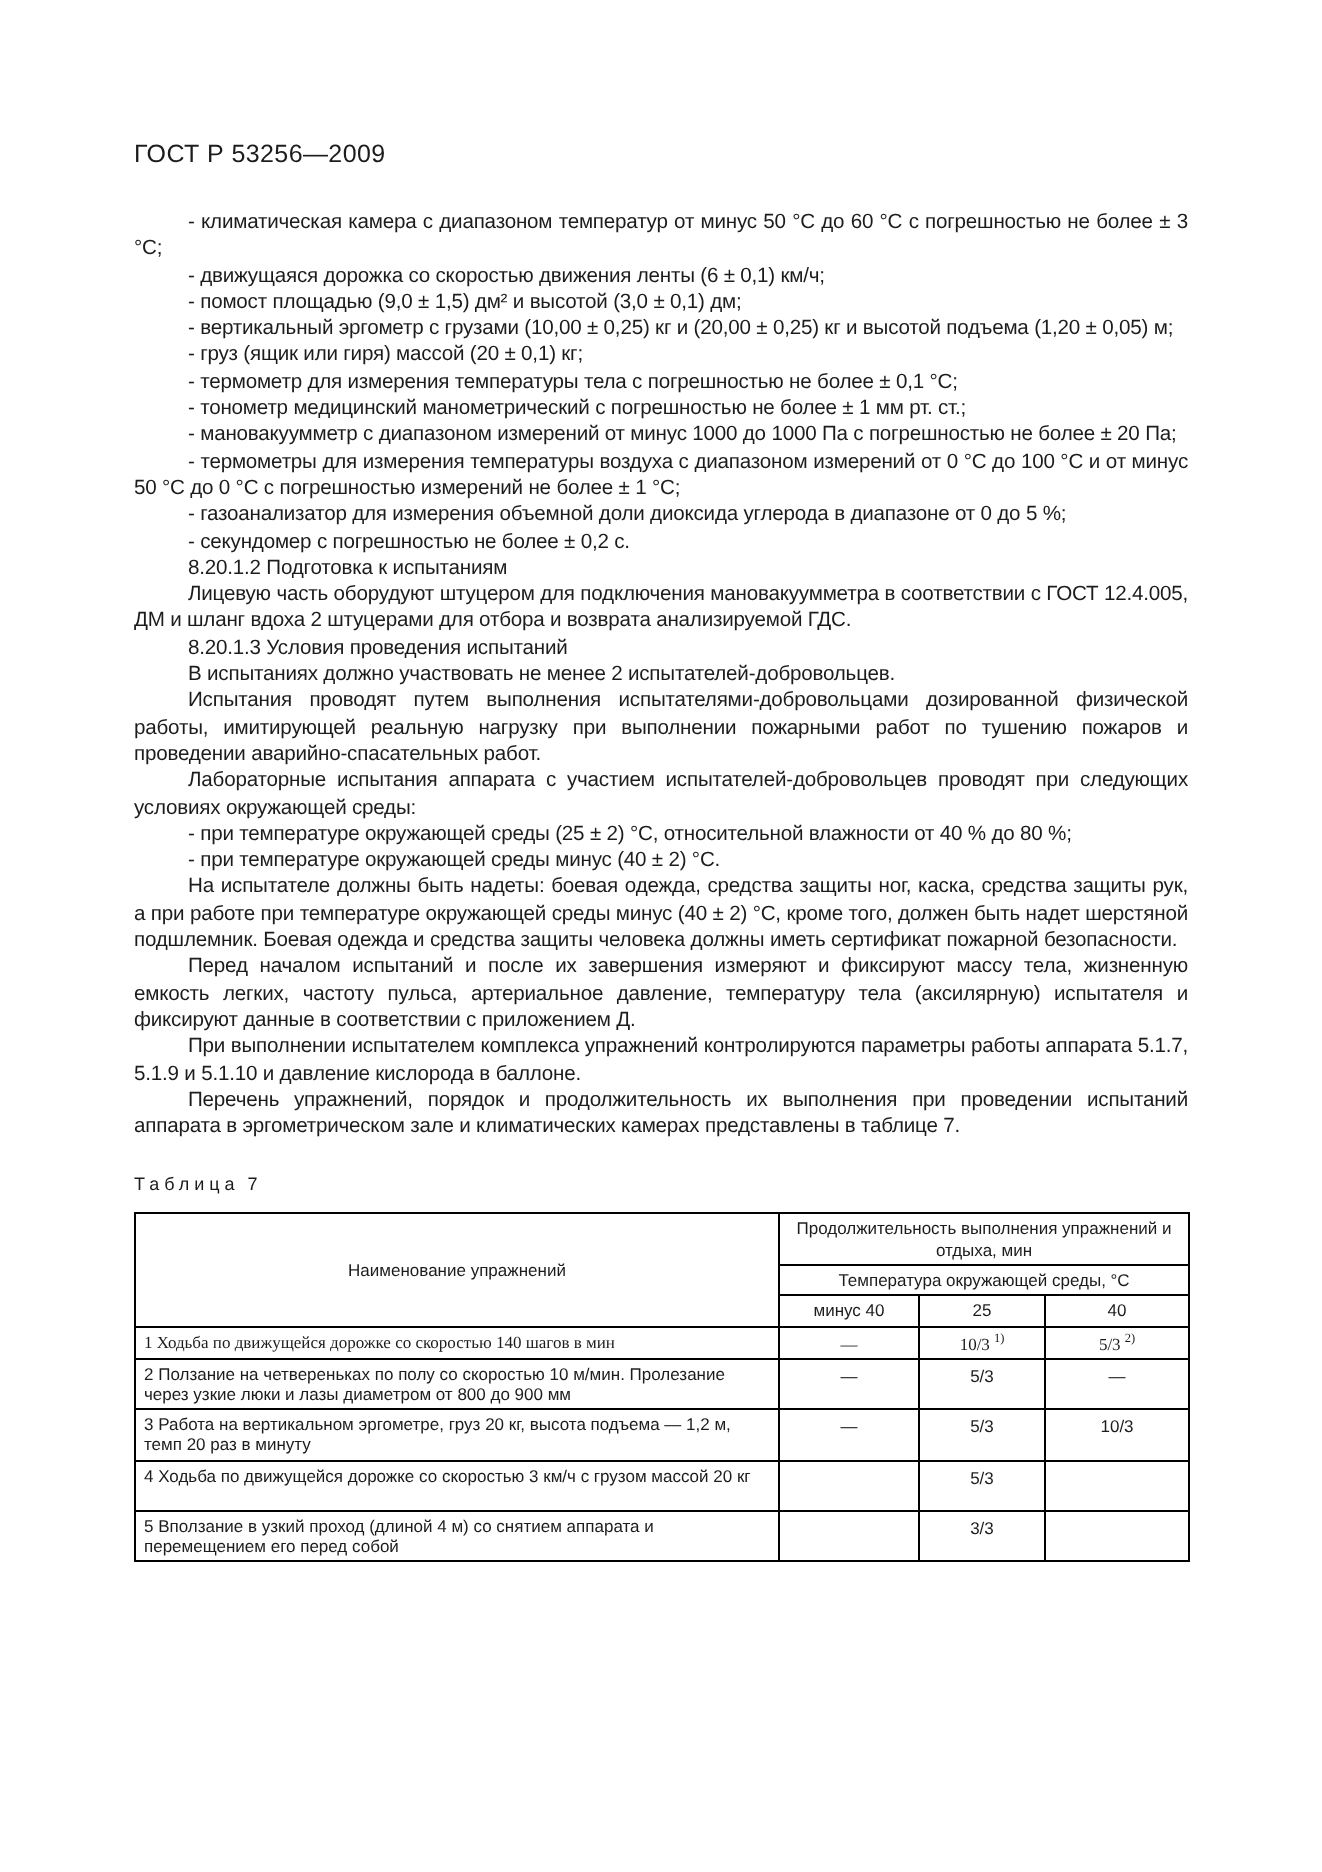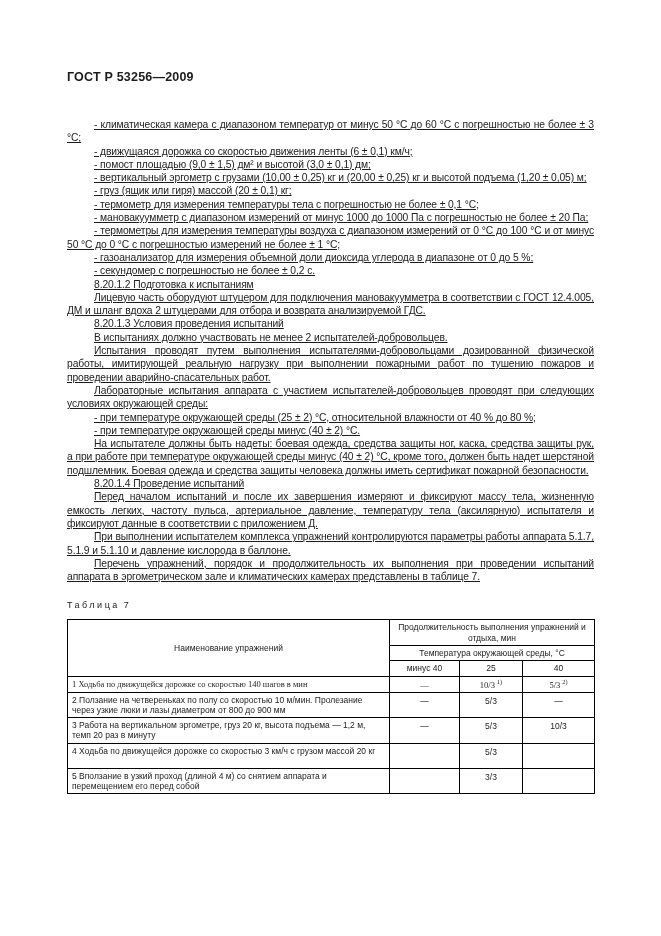--- a/index.html
+++ b/index.html
@@ -13,28 +13,27 @@
     height: 936px;
     background: #ffffff;
     box-sizing: border-box;
     padding: 70px 67px 0 67px;
     overflow: hidden;
     font-family: "Liberation Sans", "DejaVu Sans", sans-serif;
     color: #1c1c1c;
   }
   .doc-header {
     font-size: 12.5px;
-    font-weight: bold;
+    font-weight: normal;
     letter-spacing: 0.2px;
     line-height: 14px;
   }
   .body-text {
-    margin-top: 34px;
+    margin-top: 21px;
     width: 527px;
-    text-decoration: underline;
   }
   .body-text p {
     margin: 0;
     font-size: 10.3px;
     line-height: 13.3px;
     letter-spacing: -0.1px;
     text-align: justify;
     text-indent: 27px;
   }
   .table-caption {
@@ -100,34 +99,34 @@
 
   <div class="doc-header">ГОСТ Р 53256—2009</div>
 
   <div class="body-text">
     <p>- климатическая камера с диапазоном температур от минус 50 °С до 60 °С с погрешностью не более ± 3 °С;</p>
     <p>- движущаяся дорожка со скоростью движения ленты (6 ± 0,1) км/ч;</p>
     <p>- помост площадью (9,0 ± 1,5) дм² и высотой (3,0 ± 0,1) дм;</p>
     <p>- вертикальный эргометр с грузами (10,00 ± 0,25) кг и (20,00 ± 0,25) кг и высотой подъема (1,20 ± 0,05) м;</p>
     <p>- груз (ящик или гиря) массой (20 ± 0,1) кг;</p>
     <p>- термометр для измерения температуры тела с погрешностью не более ± 0,1 °С;</p>
+    <p>- тонометр медицинский манометрический с погрешностью не более ± 1 мм рт. ст.;</p>
     <p>- мановакуумметр с диапазоном измерений от минус 1000 до 1000 Па с погрешностью не более ± 20 Па;</p>
     <p>- термометры для измерения температуры воздуха с диапазоном измерений от 0 °С до 100 °С и от минус 50 °С до 0 °С с погрешностью измерений не более ± 1 °С;</p>
     <p>- газоанализатор для измерения объемной доли диоксида углерода в диапазоне от 0 до 5 %;</p>
     <p>- секундомер с погрешностью не более ± 0,2 с.</p>
     <p>8.20.1.2 Подготовка к испытаниям</p>
     <p>Лицевую часть оборудуют штуцером для подключения мановакуумметра в соответствии с ГОСТ 12.4.005, ДМ и шланг вдоха 2 штуцерами для отбора и возврата анализируемой ГДС.</p>
     <p>8.20.1.3 Условия проведения испытаний</p>
     <p>В испытаниях должно участвовать не менее 2 испытателей-добровольцев.</p>
     <p>Испытания проводят путем выполнения испытателями-добровольцами дозированной физической работы, имитирующей реальную нагрузку при выполнении пожарными работ по тушению пожаров и проведении аварийно-спасательных работ.</p>
     <p>Лабораторные испытания аппарата с участием испытателей-добровольцев проводят при следующих условиях окружающей среды:</p>
     <p>- при температуре окружающей среды (25 ± 2) °С, относительной влажности от 40 % до 80 %;</p>
     <p>- при температуре окружающей среды минус (40 ± 2) °С.</p>
     <p>На испытателе должны быть надеты: боевая одежда, средства защиты ног, каска, средства защиты рук, а при работе при температуре окружающей среды минус (40 ± 2) °С, кроме того, должен быть надет шерстяной подшлемник. Боевая одежда и средства защиты человека должны иметь сертификат пожарной безопасности.</p>
-    <p>8.20.1.4 Проведение испытаний</p>
     <p>Перед началом испытаний и после их завершения измеряют и фиксируют массу тела, жизненную емкость легких, частоту пульса, артериальное давление, температуру тела (аксилярную) испытателя и фиксируют данные в соответствии с приложением Д.</p>
     <p>При выполнении испытателем комплекса упражнений контролируются параметры работы аппарата 5.1.7, 5.1.9 и 5.1.10 и давление кислорода в баллоне.</p>
     <p>Перечень упражнений, порядок и продолжительность их выполнения при проведении испытаний аппарата в эргометрическом зале и климатических камерах представлены в таблице 7.</p>
   </div>
 
   <div class="table-caption">
     <span class="caption-word">Таблица</span><span class="caption-num">7</span>
   </div>
 
   <table class="t7">

